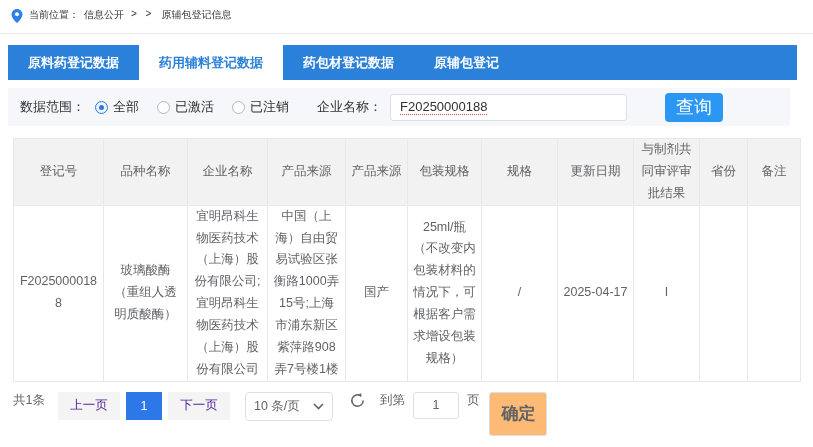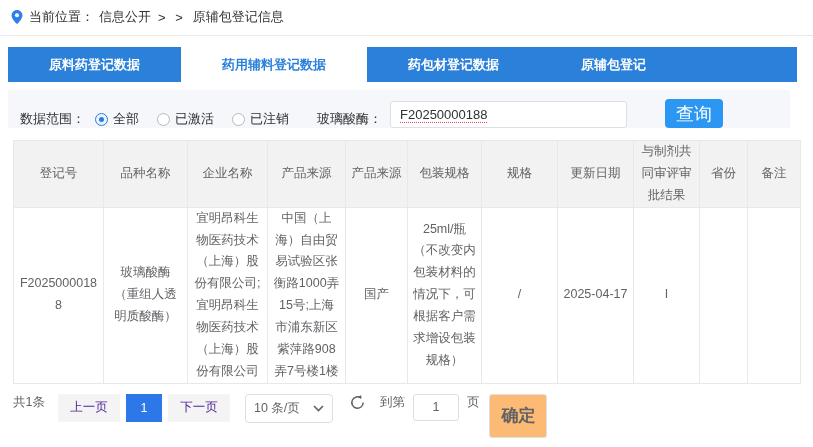--- a/index.html
+++ b/index.html
@@ -1,35 +1,35 @@
 <!DOCTYPE html>
 <html><head>
 <meta charset="utf-8">
 <style>
   * { box-sizing: border-box; margin: 0; padding: 0; }
   html,body { width: 813px; height: 447px; background: #fff; overflow: hidden;
     font-family: "Liberation Sans", "DejaVu Sans", sans-serif; }
   .page { width: 813px; height: 447px; position: relative; }
 
   
-  .breadcrumb { display: flex; align-items: center; gap: 5px; padding: 8px 10px 9px;
-    font-size: 13px; color: #333; border-bottom: 1px solid #e9e9e9; }
+  .breadcrumb { display: flex; gap: 5px; padding: 8px 10px 9px;
+    font-size: 10px; color: #333; border-bottom: 1px solid #e9e9e9; }
   .breadcrumb .pin { width: 14px; height: 16px; flex: 0 0 auto; }
   .breadcrumb b { font-weight: normal; }
   .breadcrumb .sep { color: #333; margin: 0 2px; letter-spacing: 3px; }
 
   
   .tabbar { margin: 11px 16px 0 8px; background: #2b80d9; display: flex; height: 35px; }
-  .tab { padding: 0 41px; line-height: 35px; font-size: 13px; font-weight: bold;
+  .tab { padding: 0 20px; line-height: 35px; font-size: 13px; font-weight: bold;
     color: #fff; cursor: pointer; white-space: nowrap; }
   .tab.active { background: #fff; color: #2b80d9; }
 
   
   .filterbar { margin: 8px 23px 0 8px; background: #f5f7fa; padding: 0 12px; height: 38px;
-    display: flex; align-items: flex-end; font-size: 13px; color: #303133; }
+    display: flex; align-items: center; font-size: 13px; color: #303133; }
   .filterbar .flabel { margin-right: 10px; }
   .radio { display: inline-flex; align-items: center; margin-right: 18px; cursor: pointer; }
   .radio .circle { width: 13px; height: 13px; border-radius: 50%; border: 1px solid #b5b8bf;
     background: #fff; margin-right: 5px; position: relative; flex: 0 0 auto; }
   .radio.checked .circle { border-color: #2d7be0; background: #eaf3ff; }
   .radio.checked .circle::after { content: ""; position: absolute; left: 3px; top: 3px;
     width: 5px; height: 5px; border-radius: 50%; background: #2d7be0; }
   .qlabel { margin: 0 8px 0 10px; }
   .qinput { width: 237px; height: 27px; background: #fff; border: 1px solid #dcdfe6;
     border-radius: 3px; display: flex; align-items: center; padding: 0 9px; font-size: 13px; color: #303133; }
@@ -93,21 +93,21 @@
       <span>全部</span>
     </span>
     <span class="radio">
       <span class="circle"></span>
       <span>已激活</span>
     </span>
     <span class="radio">
       <span class="circle"></span>
       <span>已注销</span>
     </span>
-    <span class="qlabel">玻璃酸酶：</span>
+    <span class="qlabel">企业名称：</span>
     <div class="qinput">
       <span>F20250000188</span>
     </div>
     <button class="search-btn">查询</button>
   </div>
 
   <table>
     <colgroup>
       <col style="width:90px">
         <col style="width:84px">

